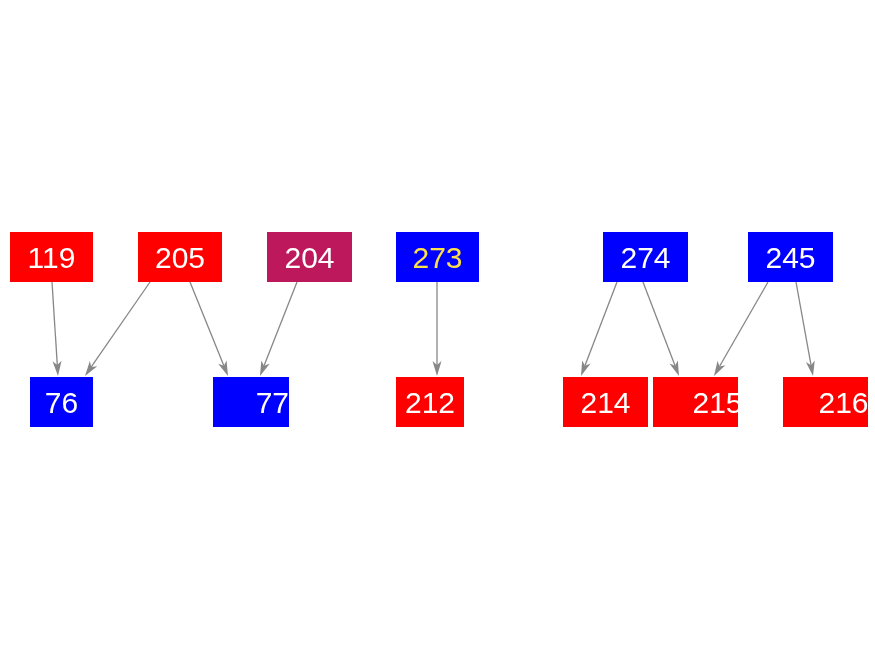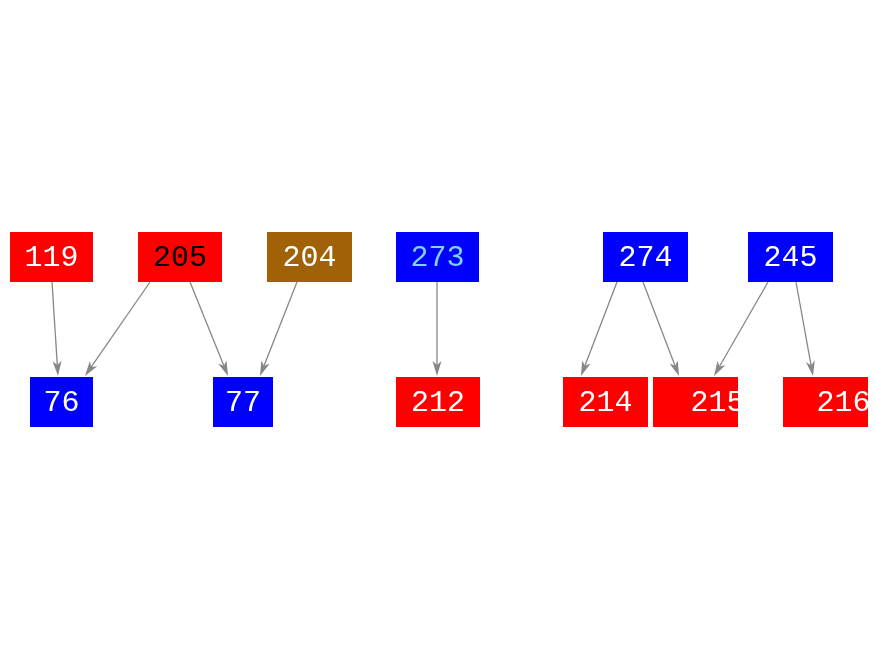--- a/index.html
+++ b/index.html
@@ -29,21 +29,20 @@
     position: absolute;
     display: flex;
     align-items: center;
     justify-content: center;
     box-sizing: border-box;
   }
   .node span {
     font-size: 30px;
     line-height: 1;
     transform: translateY(1px);
-    font-family: Liberation Mono, monospace;
   }
 </style>
 </head>
 <body>
 
 <div class="canvas">
   <svg id="edges-svg" xmlns="http://www.w3.org/2000/svg">
       <line x1="52" y1="282" x2="57.29929830352128" y2="365.02234008850013" stroke="#878787" stroke-width="1.3" class="edge-line"></line>
       <polygon points="58,376 52.55363681373361,361.31711445105964 57.29929830352128,365.02234008850013 61.53535855950626,360.74381306303155" fill="#878787"></polygon>
       <line x1="150" y1="282" x2="91.25630376534151" y2="366.9524222470446" stroke="#878787" stroke-width="1.3" class="edge-line"></line>
@@ -61,41 +60,41 @@
       <line x1="768" y1="282" x2="719.4793690662515" y2="366.46183903282156" stroke="#878787" stroke-width="1.3" class="edge-line"></line>
       <polygon points="714,376 717.5698919674062,360.75185679038105 719.4793690662515,366.46183903282156 725.3738418496432,365.2349769354959" fill="#878787"></polygon>
       <line x1="796" y1="282" x2="811.0423945295126" y2="365.1755932808344" stroke="#878787" stroke-width="1.3" class="edge-line"></line>
       <polygon points="813,376 805.9023716096767,362.040283984519 811.0423945295126,365.1755932808344 814.7587043799031,360.43860678139293" fill="#878787"></polygon>
     </svg>
   <div id="nodes-layer">
       <div class="node" style="left: 10px; top: 232px; width: 83px; height: 50px; background: rgb(255, 0, 0);">
         <span style="color: rgb(255, 255, 255);">119</span>
       </div>
       <div class="node" style="left: 138px; top: 232px; width: 84px; height: 50px; background: rgb(255, 0, 0);">
-        <span style="color: #000000;">205</span>
+        <span style="color: #ffffff;">205</span>
       </div>
-      <div class="node" style="left: 267px; top: 232px; width: 85px; height: 50px; background: #a16207;">
+      <div class="node" style="left: 267px; top: 232px; width: 85px; height: 50px; background: #be185d;">
         <span style="color: rgb(255, 255, 255);">204</span>
       </div>
       <div class="node" style="left: 396px; top: 232px; width: 83px; height: 50px; background: rgb(0, 0, 255);">
-        <span style="color: #7dd3fc;">273</span>
+        <span style="color: #fde047;">273</span>
       </div>
       <div class="node" style="left: 587px; top: 232px; width: 85px; height: 50px; background: rgb(0, 0, 255); margin-left: 16px;">
         <span style="color: rgb(255, 255, 255);">274</span>
       </div>
       <div class="node" style="left: 748px; top: 232px; width: 85px; height: 50px; background: rgb(0, 0, 255);">
         <span style="color: rgb(255, 255, 255); text-align: right;">245</span>
       </div>
       <div class="node" style="left: 30px; top: 377px; width: 63px; height: 50px; background: rgb(0, 0, 255);">
         <span style="color: rgb(255, 255, 255);">76</span>
       </div>
-      <div class="node" style="left: 213px; top: 377px; width: 60px; height: 50px; background: rgb(0, 0, 255);">
+      <div class="node" style="left: 213px; top: 377px; width: 76px; height: 50px; background: rgb(0, 0, 255); justify-content: flex-end;">
         <span style="color: rgb(255, 255, 255);">77</span>
       </div>
-      <div class="node" style="left: 396px; top: 377px; width: 84px; height: 50px; background: rgb(255, 0, 0);">
+      <div class="node" style="left: 396px; top: 377px; width: 68px; height: 50px; background: rgb(255, 0, 0);">
         <span style="color: rgb(255, 255, 255);">212</span>
       </div>
       <div class="node" style="left: 523px; top: 377px; width: 85px; height: 50px; background: rgb(255, 0, 0); margin-left: 40px;">
         <span style="color: rgb(255, 255, 255);">214</span>
       </div>
       <div class="node" style="left: 653px; top: 377px; width: 85px; height: 50px; background: rgb(255, 0, 0); padding-left: 44px;">
         <span style="color: rgb(255, 255, 255);">215</span>
       </div>
       <div class="node" style="left: 783px; top: 377px; width: 85px; height: 50px; background: rgb(255, 0, 0);">
         <span style="color: rgb(255, 255, 255); margin-left: 36px;">216</span>

